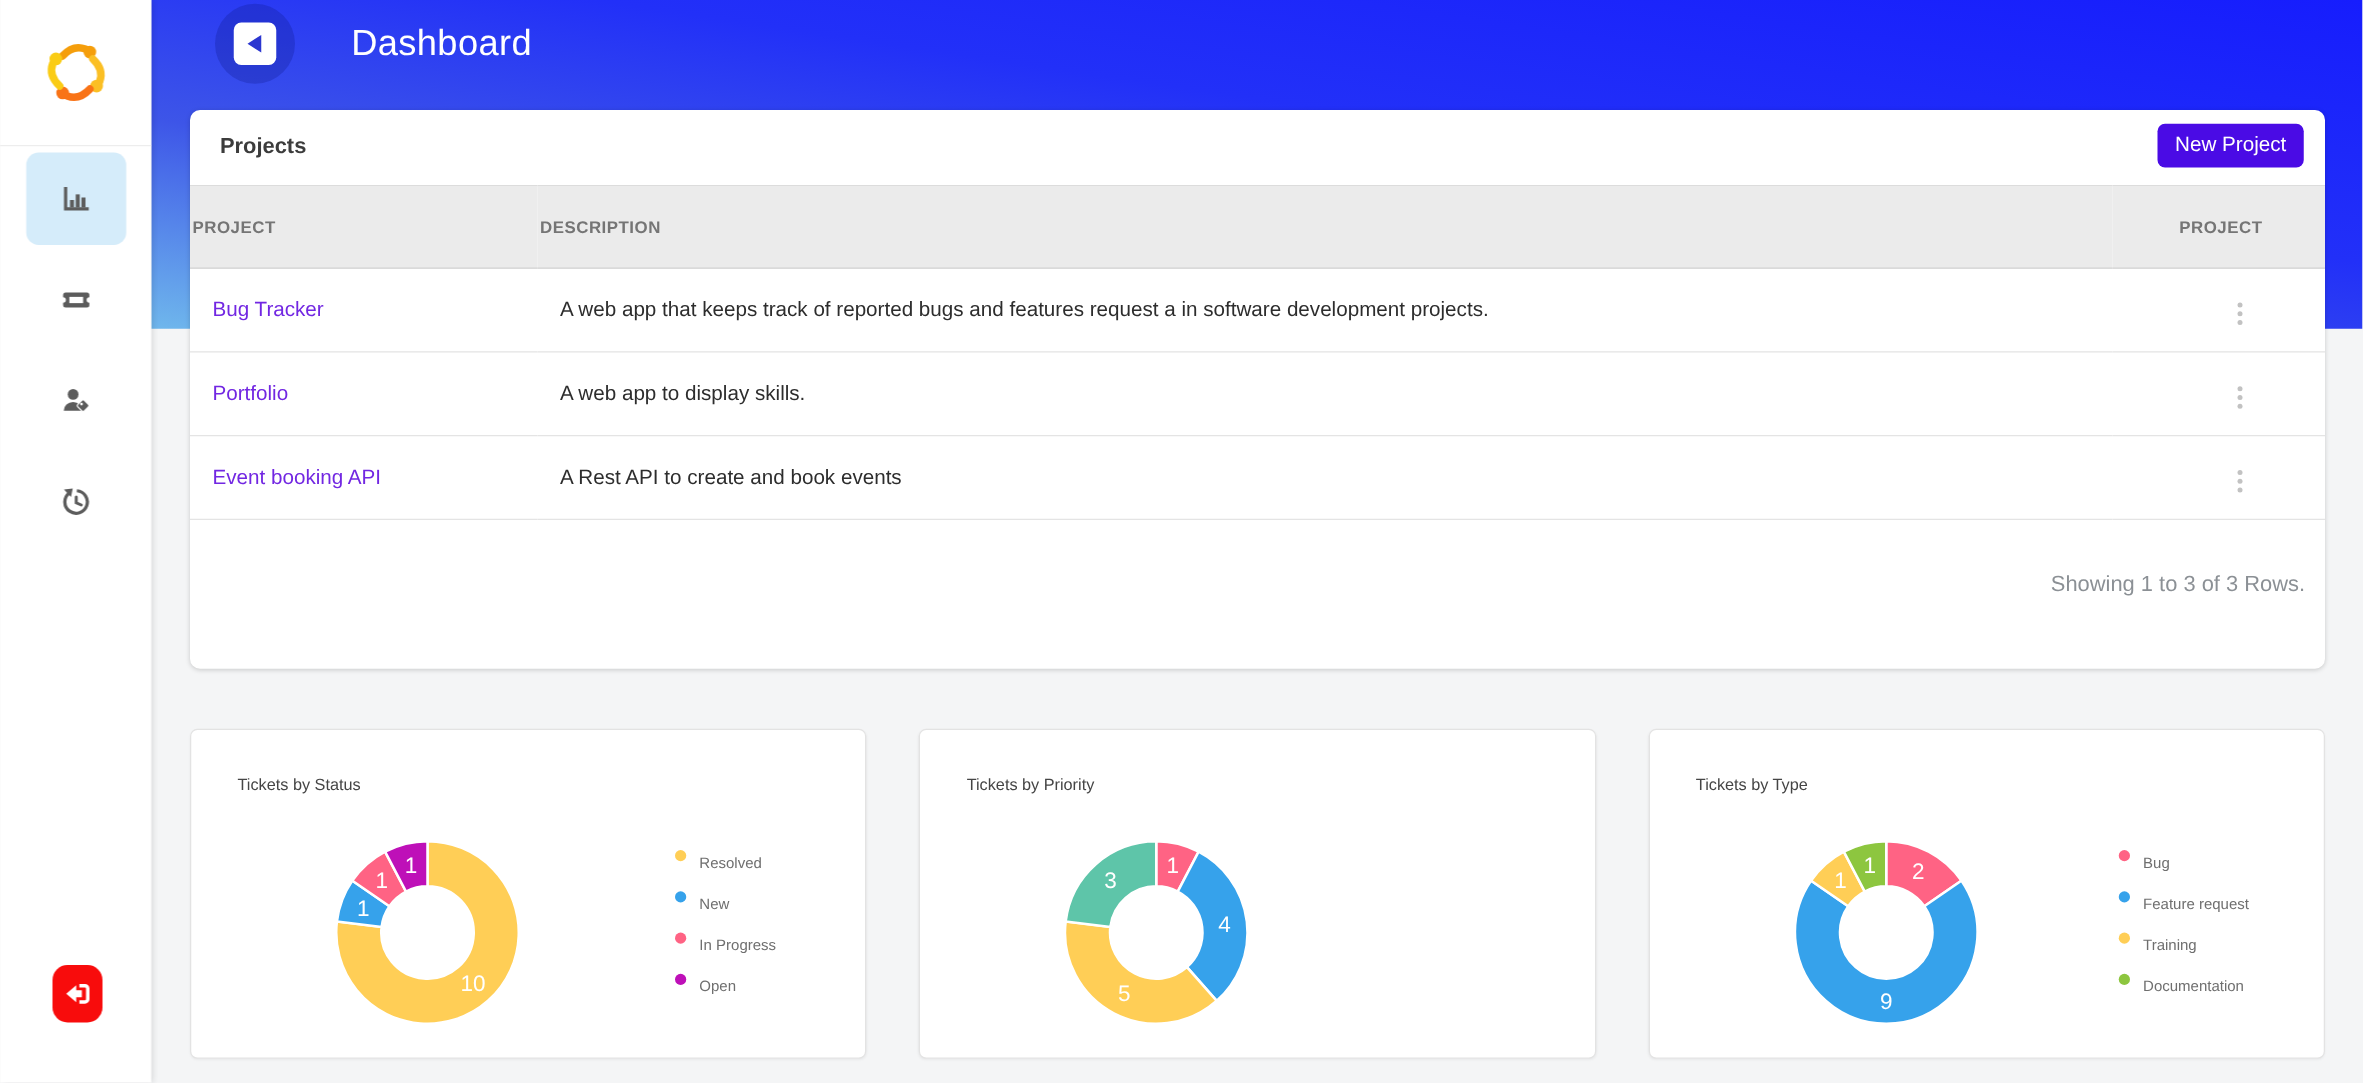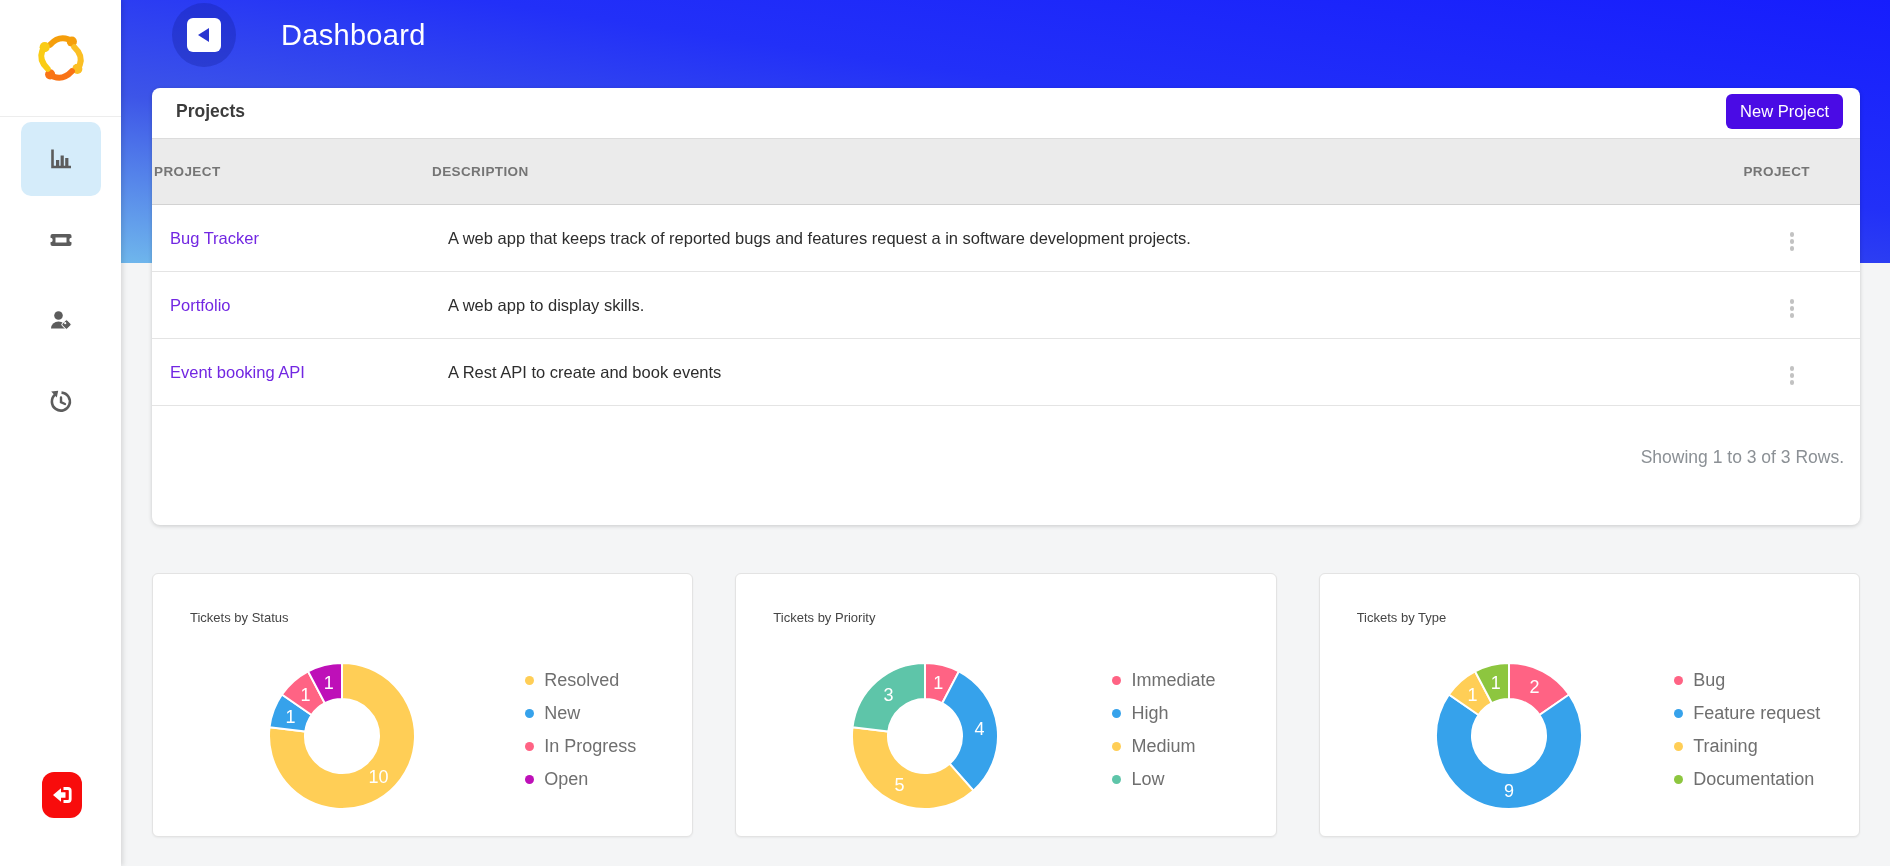--- a/index.html
+++ b/index.html
@@ -30,21 +30,21 @@
                      display:flex; align-items:center; justify-content:center; cursor:pointer; }
   .collapse-box { width:34px; height:34px; background:#fff; border-radius:6px;
                   display:flex; align-items:center; justify-content:center; }
   .tri-left { width:0; height:0; border-top:7px solid transparent; border-bottom:7px solid transparent;
               border-right:11px solid #2b36d0; margin-right:2px; }
   .page-title { color:#fff; font-size:29px; margin-left:45px; font-weight:400; letter-spacing:.3px; }
 
   
   .projects-card { margin-top:18px; background:#fff; border-radius:8px; overflow:hidden;
                    box-shadow:0 1px 4px rgba(0,0,0,.18); }
-  .card-head { height:50px; display:flex; align-items:center; padding:0 17px 4px 24px; }
+  .card-head { height:60px; display:flex; align-items:center; padding:0 17px 4px 24px; }
   .card-title { font-size:17.5px; font-weight:bold; color:#3c3c3c; }
   .new-project-btn { margin-left:auto; height:35px; padding:0 14px; background:var(--accent,#4a0be5);
                      color:#fff; font-size:16.5px; border:none; border-radius:6px; cursor:pointer;
                      font-family:"Liberation Sans", sans-serif; }
   table { width:100%; border-collapse:collapse; }
   thead tr { background:var(--thead-bg,#ebebeb); height:66px; }
   th { text-align:left; color:#757575; font-size:13.5px; letter-spacing:.4px; padding-left:2px;
        border-top:1px solid #dcdcdc; border-bottom:1px solid #d2d2d2; }
   th.action { text-align:right; padding-right:50px; }
   tbody tr { height:67px; border-bottom:1px solid #e4e4e4; }
@@ -57,21 +57,21 @@
                color:#8b9095; font-size:17.5px; }
 
   
   .charts-row { margin-top:48px; display:flex; gap:42px; }
   .chart-card { flex:1; height:264px; background:#fff; border:1px solid #e3e3e3; border-radius:6px;
                 position:relative; box-shadow:0 1px 2px rgba(0,0,0,.05); }
   .chart-title { position:absolute; left:37px; top:36px; font-size:13px; color:#454545; }
   svg.donut { position:absolute; left:104px; top:77px; }
   .legend { position:absolute; left:330px; right:14px; top:96px; display:flex; justify-content:center; }
   .legend-inner { display:flex; flex-direction:column; gap:13px; }
-  .legend-item { display:flex; align-items:center; gap:10px; font-size:18px; color:#6f6f6f;
+  .legend-item { display:flex; align-items:flex-start; gap:10px; font-size:12px; color:#6f6f6f;
                  cursor:pointer; line-height:20px; }
   .legend-item .dot { width:9px; height:9px; border-radius:50%; flex:0 0 auto; }
 </style>
 </head>
 <body>
 
 <aside class="sidebar">
   <div class="logo-box">
     <svg width="58" height="58" viewBox="0 0 48 48">
       <g>
@@ -244,40 +244,20 @@
       <svg class="donut" width="170" height="170" viewBox="0 0 170 170">
             <path d="M 85.00 12.00 A 73 73 0 0 1 118.92 20.36 L 102.19 52.24 A 37 37 0 0 0 85.00 48.00 Z" fill="#FF6384" stroke="#ffffff" stroke-width="2"></path>
             <text x="98.2" y="37.6" text-anchor="middle" fill="#ffffff" font-size="18">1</text>
             <path d="M 118.92 20.36 A 73 73 0 0 1 133.41 139.64 L 109.54 112.69 A 37 37 0 0 0 102.19 52.24 Z" fill="#36A2EB" stroke="#ffffff" stroke-width="2"></path>
             <text x="139.6" y="84.4" text-anchor="middle" fill="#ffffff" font-size="18">4</text>
             <path d="M 133.41 139.64 A 73 73 0 0 1 12.53 76.20 L 48.27 80.54 A 37 37 0 0 0 109.54 112.69 Z" fill="#FFCE56" stroke="#ffffff" stroke-width="2"></path>
             <text x="59.4" y="139.7" text-anchor="middle" fill="#ffffff" font-size="18">5</text>
             <path d="M 12.53 76.20 A 73 73 0 0 1 85.00 12.00 L 85.00 48.00 A 37 37 0 0 0 48.27 80.54 Z" fill="#5EC5A9" stroke="#ffffff" stroke-width="2"></path>
             <text x="48.5" y="49.8" text-anchor="middle" fill="#ffffff" font-size="18">3</text>
           </svg>
-          <div class="legend">
-            <div class="legend-inner">
-              <div class="legend-item">
-                <span class="dot" style="background: rgb(255, 99, 132);"></span>
-                <span>Immediate</span>
-              </div>
-              <div class="legend-item">
-                <span class="dot" style="background: rgb(54, 162, 235);"></span>
-                <span>High</span>
-              </div>
-              <div class="legend-item">
-                <span class="dot" style="background: rgb(255, 206, 86);"></span>
-                <span>Medium</span>
-              </div>
-              <div class="legend-item">
-                <span class="dot" style="background: rgb(94, 197, 169);"></span>
-                <span>Low</span>
-              </div>
-            </div>
-          </div>
         </div>
       <div class="chart-card">
         <div class="chart-title">Tickets by Type</div>
       <svg class="donut" width="170" height="170" viewBox="0 0 170 170">
             <path d="M 85.00 12.00 A 73 73 0 0 1 145.08 43.53 L 115.45 63.98 A 37 37 0 0 0 85.00 48.00 Z" fill="#FF6384" stroke="#ffffff" stroke-width="2"></path>
             <text x="110.6" y="42.3" text-anchor="middle" fill="#ffffff" font-size="18">2</text>
             <path d="M 145.08 43.53 A 73 73 0 1 1 24.92 43.53 L 54.55 63.98 A 37 37 0 1 0 115.45 63.98 Z" fill="#36A2EB" stroke="#ffffff" stroke-width="2"></path>
             <text x="85.0" y="146.0" text-anchor="middle" fill="#ffffff" font-size="18">9</text>
             <path d="M 24.92 43.53 A 73 73 0 0 1 51.08 20.36 L 67.81 52.24 A 37 37 0 0 0 54.55 63.98 Z" fill="#FFCE56" stroke="#ffffff" stroke-width="2"></path>
             <text x="48.5" y="49.8" text-anchor="middle" fill="#ffffff" font-size="18">1</text>

